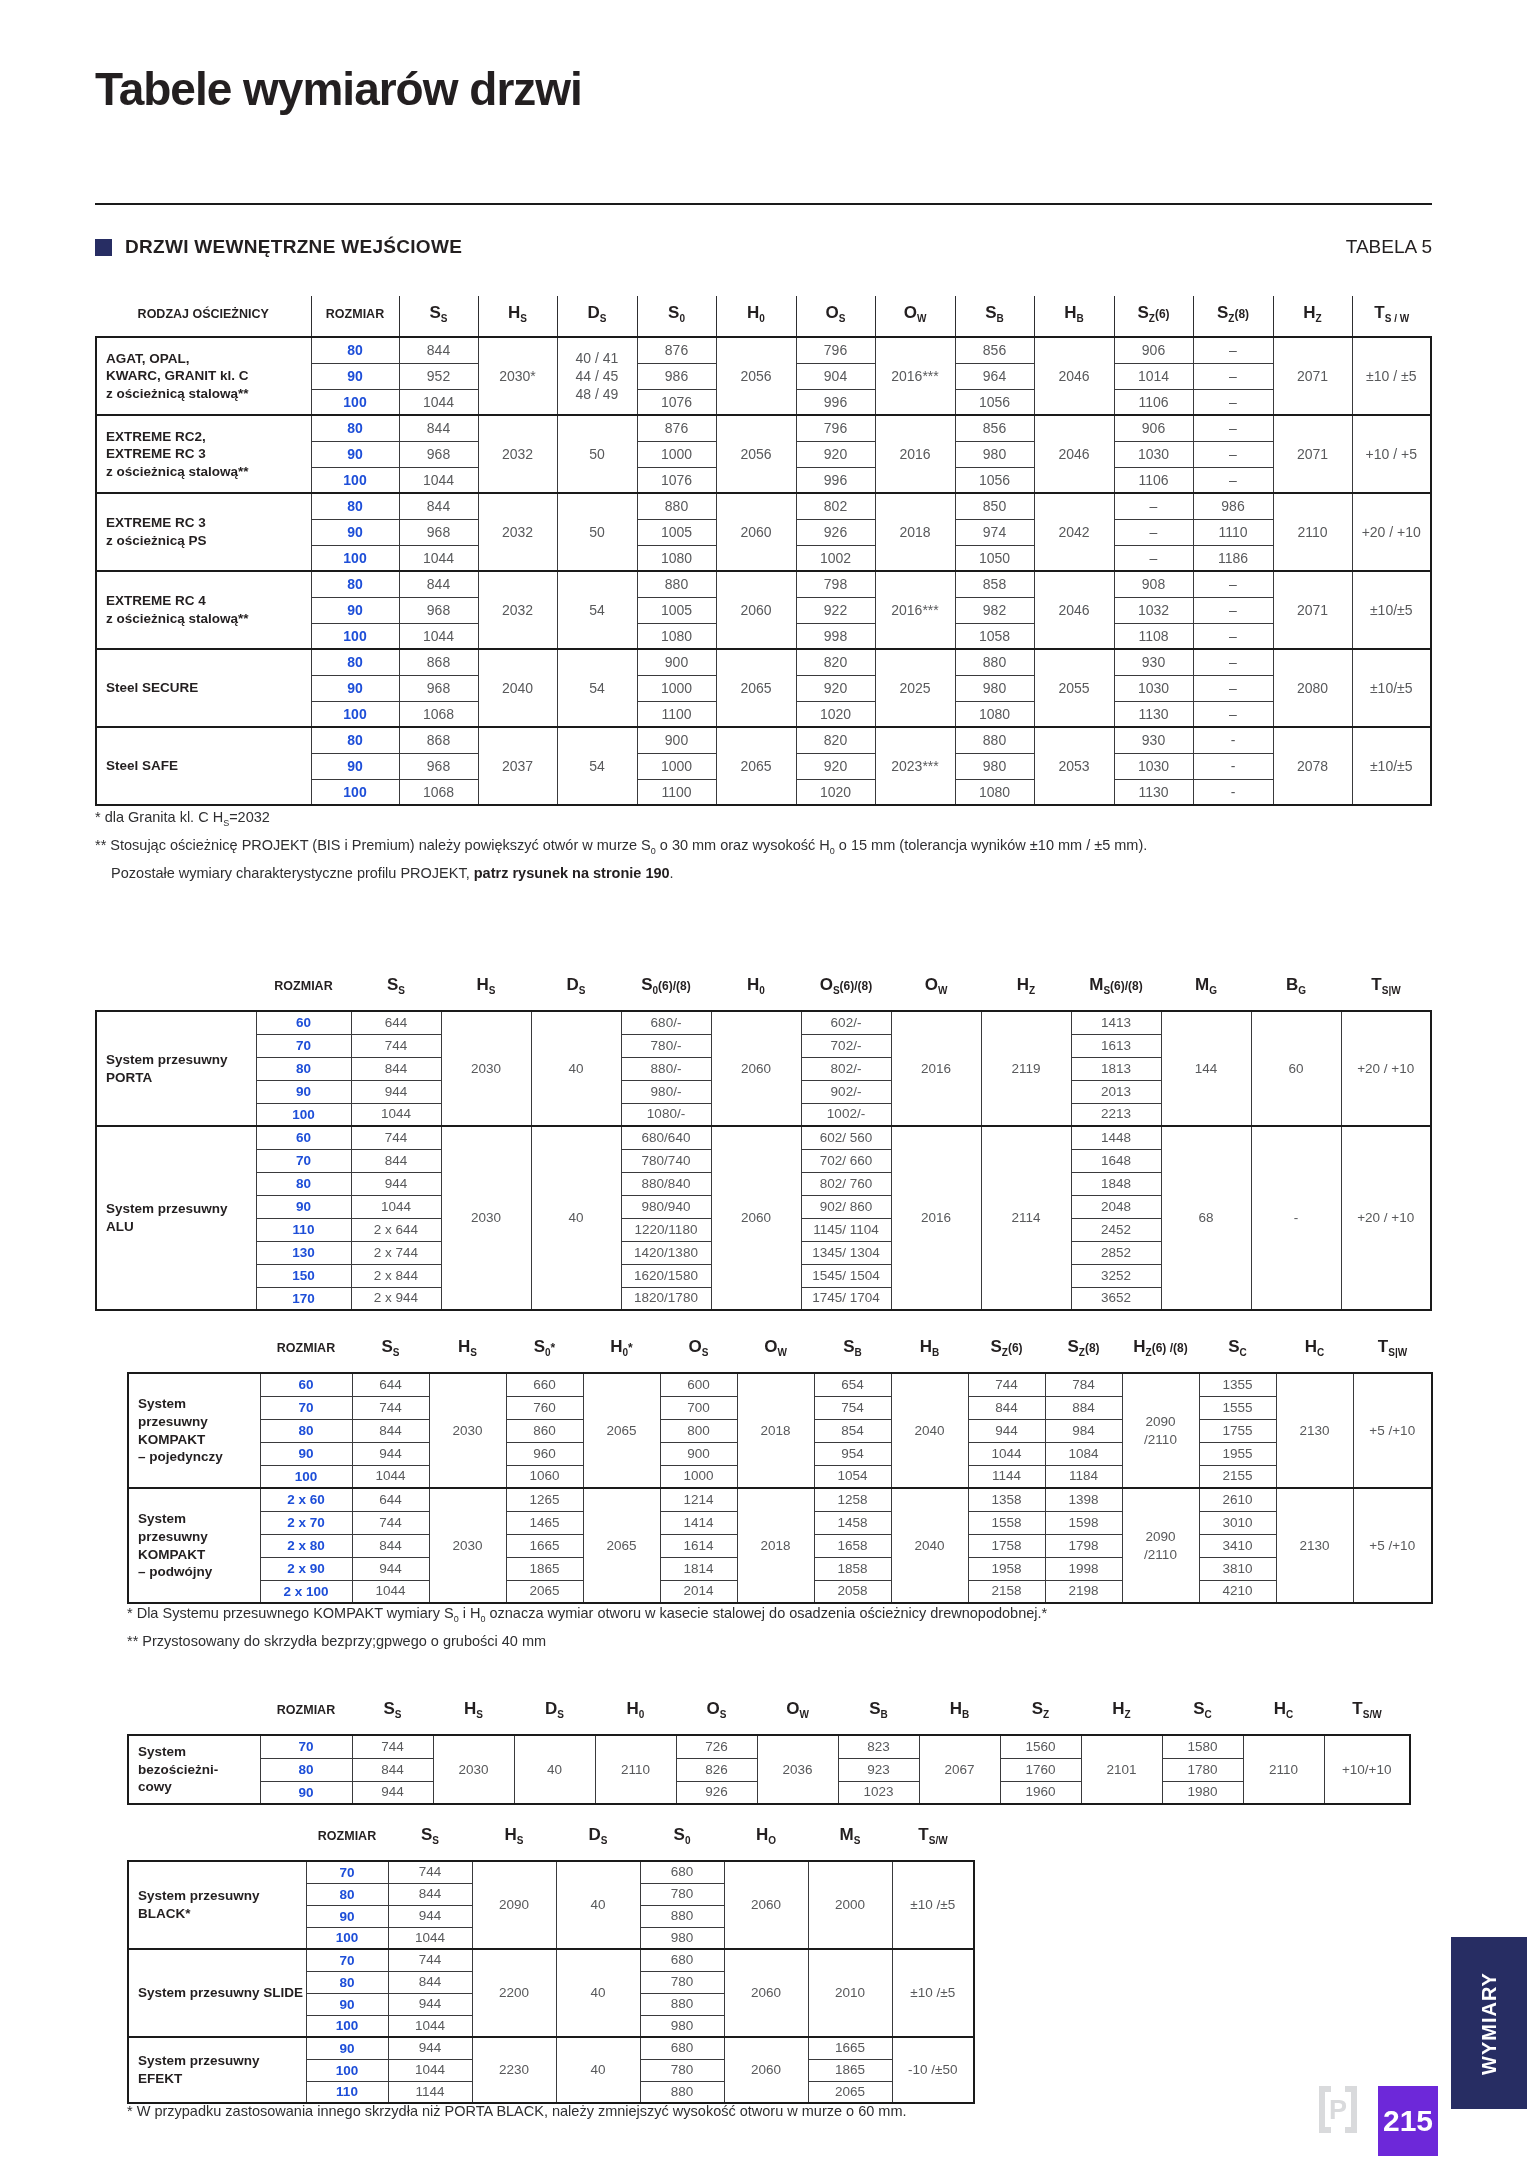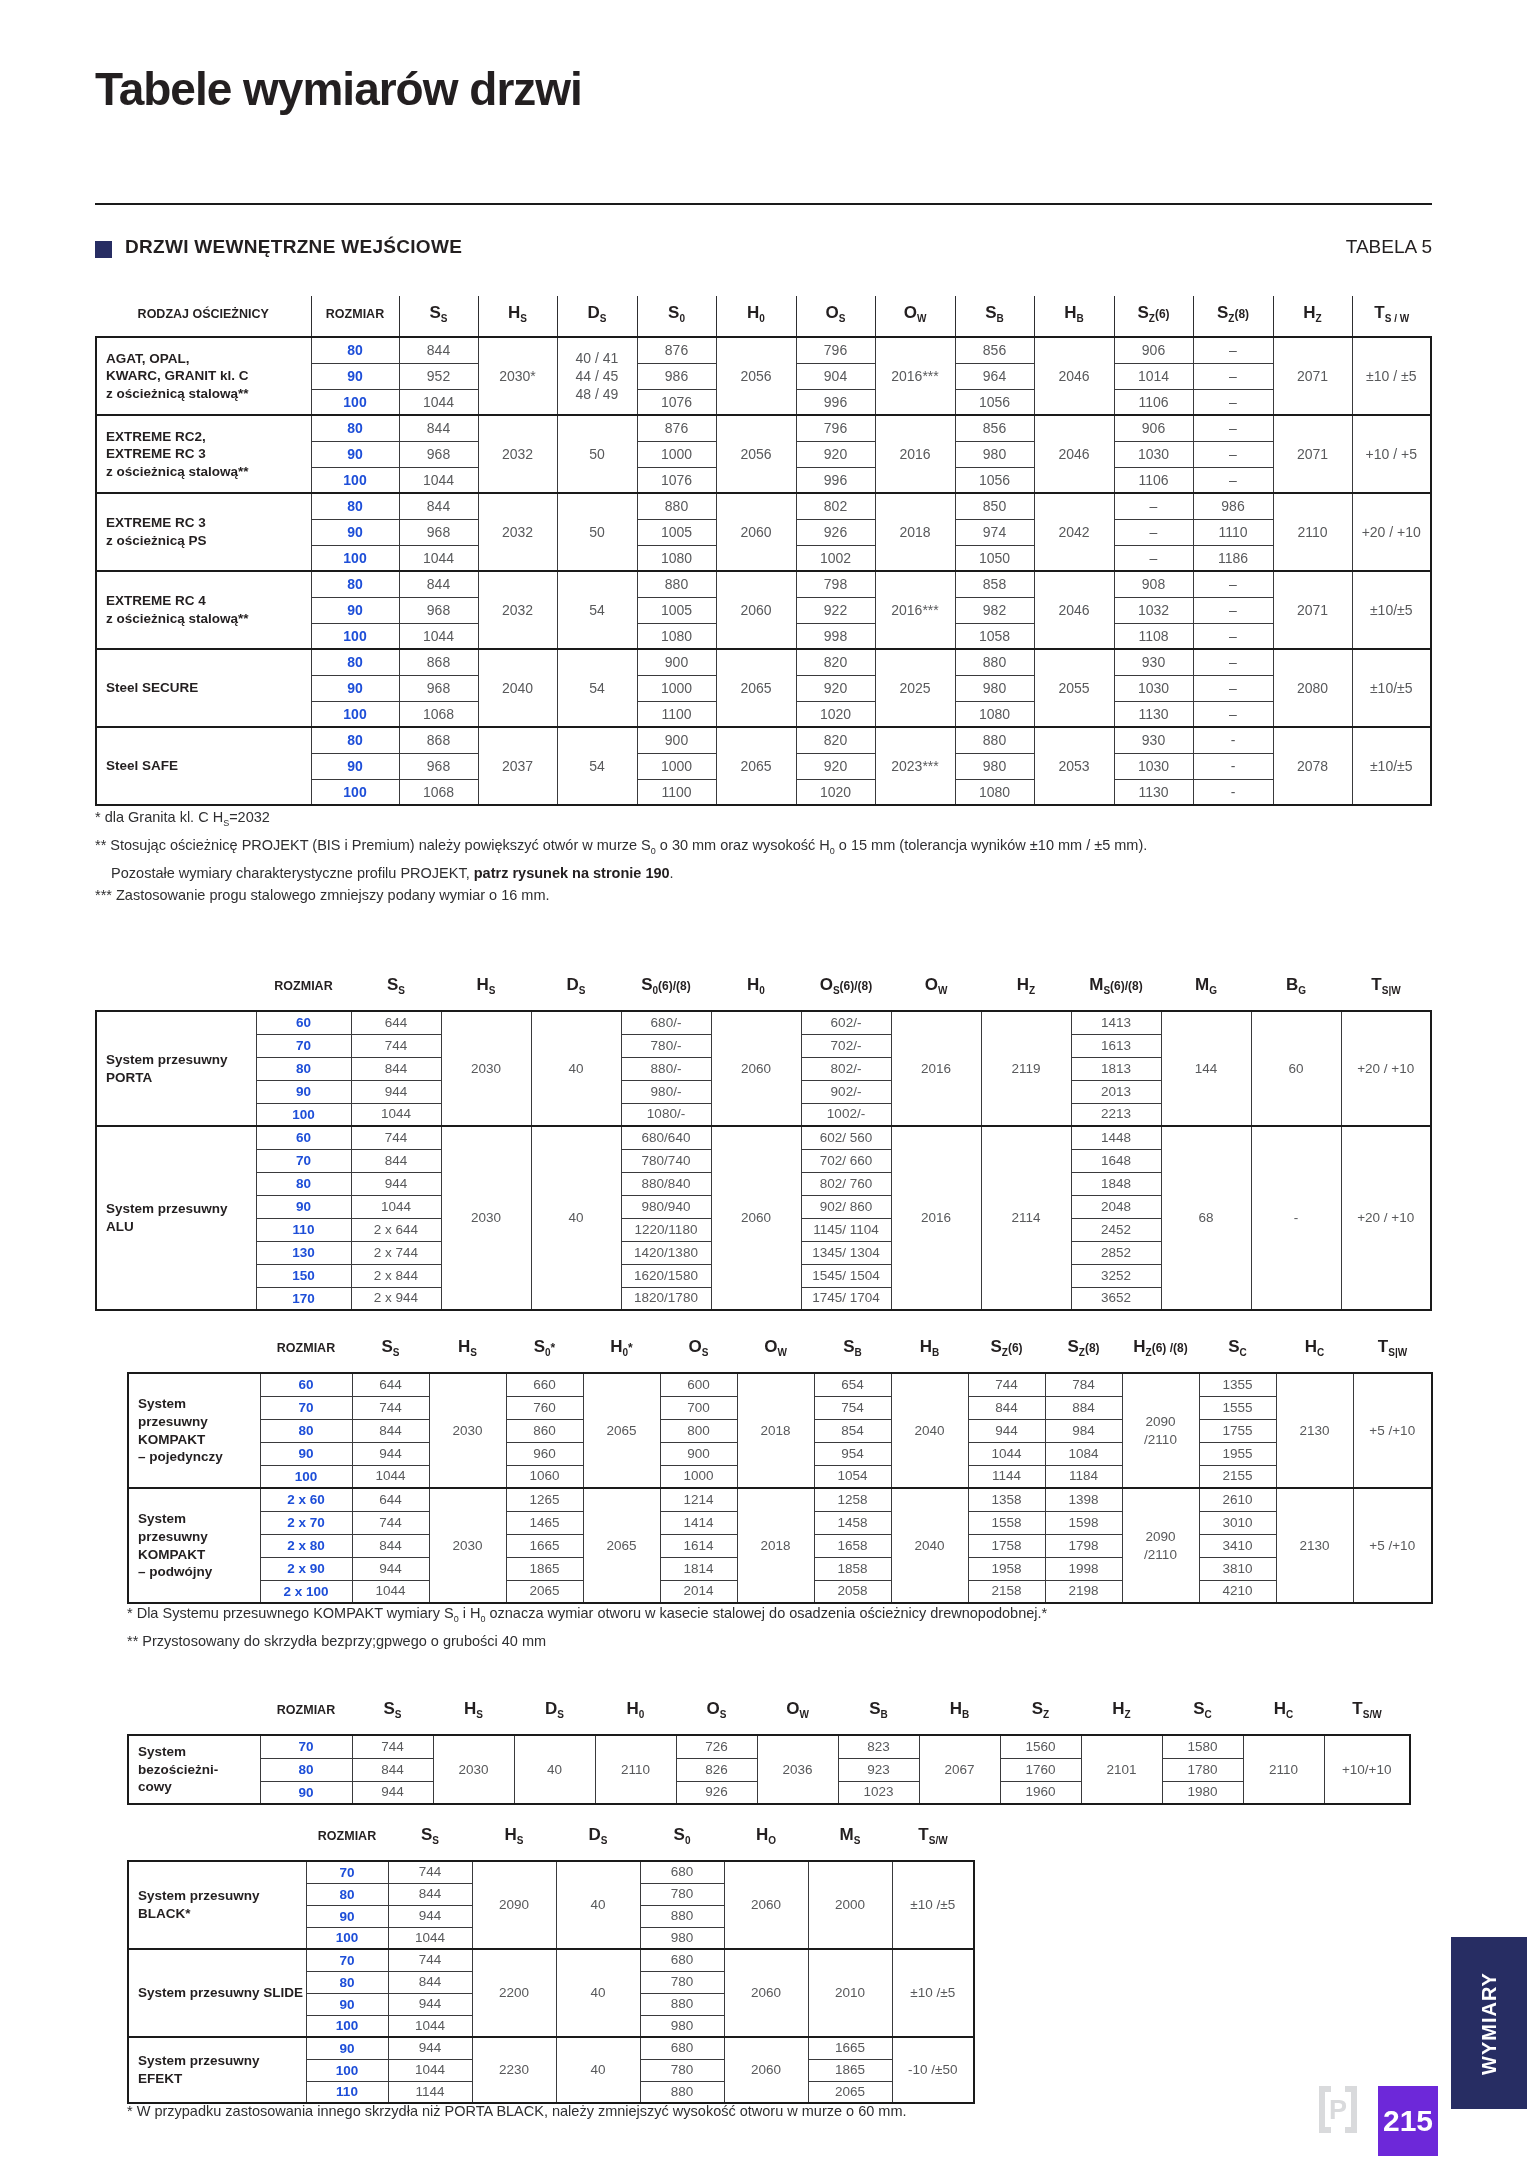--- a/index.html
+++ b/index.html
@@ -7,21 +7,21 @@
     position:relative; width:1527px; height:2160px; overflow:hidden;
     background:#ffffff; color:#231f20;
     font-family:"Liberation Sans", sans-serif;
   }
   .title {
     position:absolute; left:95px; top:62px; font-size:46px; font-weight:bold;
     letter-spacing:-1px; color:#231f20;
   }
   .rule { position:absolute; left:95px; top:203px; width:1337px; height:2px; background:#1a1a1a; }
 
-  .sec { position:absolute; left:95px; width:1337px; display:flex; align-items:flex-end; }
+  .sec { position:absolute; left:95px; width:1337px; display:flex; align-items:center; }
   .sec .sq { width:17px; height:17px; background:#272d63; margin-right:13px; flex:0 0 auto; }
   .sec .st { font-size:19px; font-weight:bold; letter-spacing:0.3px; }
   .sec .tag { margin-left:auto; font-size:19px; font-weight:normal; }
 
   table.dim { position:absolute; border-collapse:collapse; table-layout:fixed; }
   table.dim thead th { border:none; height:40px; vertical-align:middle; padding:0 2px 4px 2px;
     font-weight:bold; color:#231f20; font-size:17px; text-align:center; }
   table.dim thead th:first-child, table.dim thead th:nth-child(2) { font-size:12.5px; }
   table.dim thead th sub { font-size:10px; font-weight:bold; }
   table.dim thead th .hsuf { font-size:12px; font-weight:bold; }
@@ -321,21 +321,20 @@
           <td class="val">1130</td>
           <td class="val">-</td>
         </tr>
       </tbody>
     </table>
 
   <div class="fn" id="fn1" style="left:95px; top:806px; width:1337px;">
       <div>* dla Granita kl. C H<sub>S</sub>=2032</div>
       <div>** Stosując ościeżnicę PROJEKT (BIS i Premium) należy powiększyć otwór w murze S<sub>0</sub> o 30 mm oraz wysokość H<sub>0</sub> o 15 mm (tolerancja wyników ±10 mm / ±5 mm).</div>
       <div>&nbsp;&nbsp;&nbsp;&nbsp;Pozostałe wymiary charakterystyczne profilu PROJEKT, <b>patrz rysunek na stronie 190</b>.</div>
-      <div>*** Zastosowanie progu stalowego zmniejszy podany wymiar o 16 mm.</div>
     </div>
 
 
   <table class="dim" id="t7" style="left:95px; top:966px; width:1337px;">
       <colgroup>
         <col style="width: 160px;">
         <col style="width: 95px;">
         <col style="width: 90px;">
         <col style="width: 90px;">
         <col style="width: 90px;">

